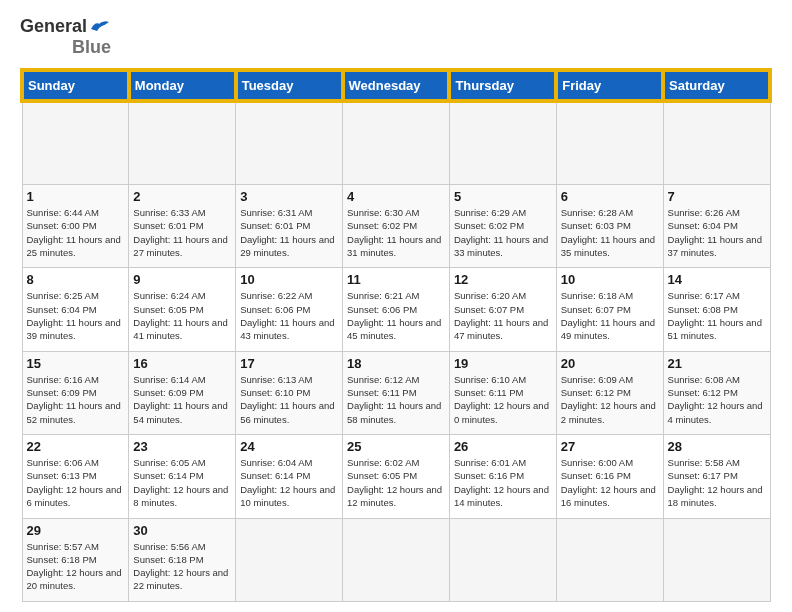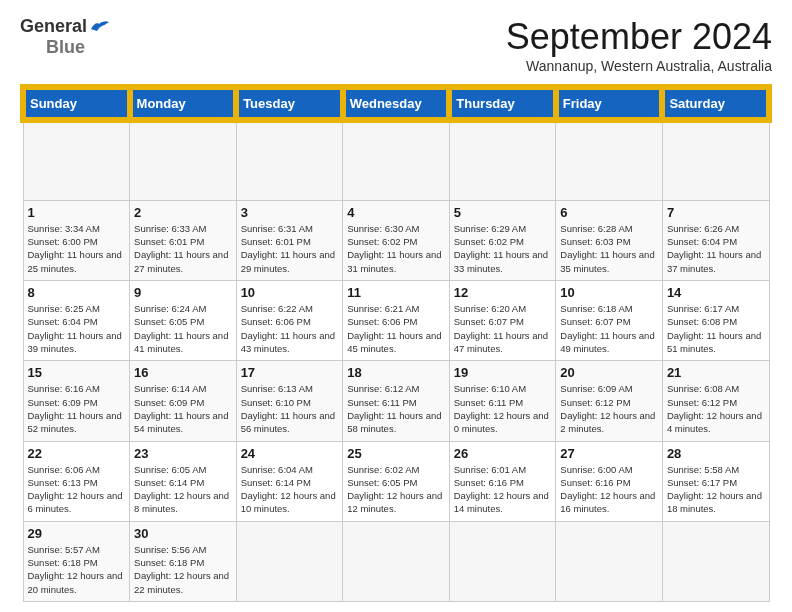--- a/index.html
+++ b/index.html
@@ -42,21 +42,21 @@
       width: 100%;
       table-layout: fixed;
     }
     .calendar th {
       background-color: #1565c0;
       color: white;
       padding: 6px 4px;
       font-size: 13px;
       font-weight: bold;
       text-align: left;
-      border: 6px solid #eab308;
+      border: 4px solid #eab308;
     }
     .calendar td {
       border: 1px solid #ccc;
       padding: 4px 4px;
       vertical-align: top;
       font-size: 10px;
       color: #333;
       background: #fff;
       height: 80px;
     }
@@ -94,34 +94,30 @@
     .bird-svg {
       margin-left: 2px;
     }
   </style>
 </head>
 <body>
 
 <div class="page">
   <div class="header">
     <div class="logo-container">
-      <div style="display:flex;flex-direction:column;align-items:center;">
+      <div style="display:flex;flex-direction:column;align-items:flex-end;">
         <div style="display:flex;align-items:center;">
           <span class="logo-word">General</span>
           <svg class="bird-svg" width="22" height="16" viewBox="0 0 22 16">
             <path d="M2 10 Q6 2 11 5 Q14 1 20 3 Q16 6 13 7 Q10 8 8 12 Z" fill="#1565c0"></path>
             <path d="M11 5 Q13 3 16 4" stroke="#1565c0" stroke-width="1.5" fill="none"></path>
           </svg>
         </div>
         <span class="logo-word logo-blue">Blue</span>
       </div>
-    </div>
-    <div class="title-section">
-      <div class="month-title">September 2024</div>
-      <div class="location">Wannanup, Western Australia, Australia</div>
     </div>
   </div>
 
   <table class="calendar">
     <thead>
       <tr id="header-row">
           <th>Sunday</th>
           <th>Monday</th>
           <th>Tuesday</th>
           <th>Wednesday</th>
@@ -137,21 +133,21 @@
           <td class="empty-cell" style="background: rgb(245, 245, 245);"></td>
           <td class="empty-cell" style="background: rgb(245, 245, 245);"></td>
           <td class="empty-cell" style="background: rgb(245, 245, 245);"></td>
           <td class="empty-cell" style="background: rgb(245, 245, 245);"></td>
           <td class="empty-cell" style="background: rgb(245, 245, 245);"></td>
         </tr>
         <tr style="background: rgb(245, 245, 245);">
           <td>
         <span class="day-num">1</span>
         <div class="day-info">
-          <span>Sunrise: 3:34 AM</span><br>
+          <span>Sunrise: 6:44 AM</span><br>
           <span>Sunset: 6:00 PM</span><br>
           <span>Daylight: 11 hours and 25 minutes.</span>
         </div>
       </td>
           <td>
         <span class="day-num">2</span>
         <div class="day-info">
           <span>Sunrise: 6:33 AM</span><br>
           <span>Sunset: 6:01 PM</span><br>
           <span>Daylight: 11 hours and 27 minutes.</span>

